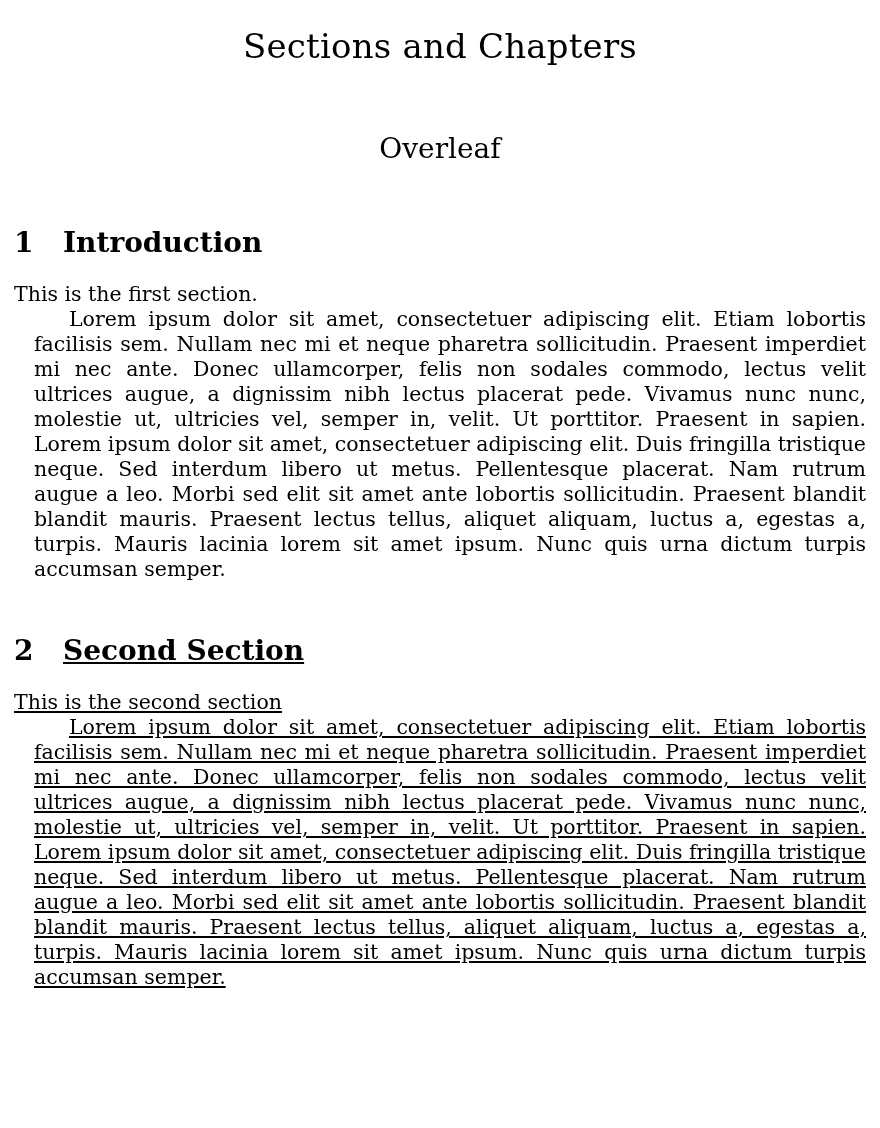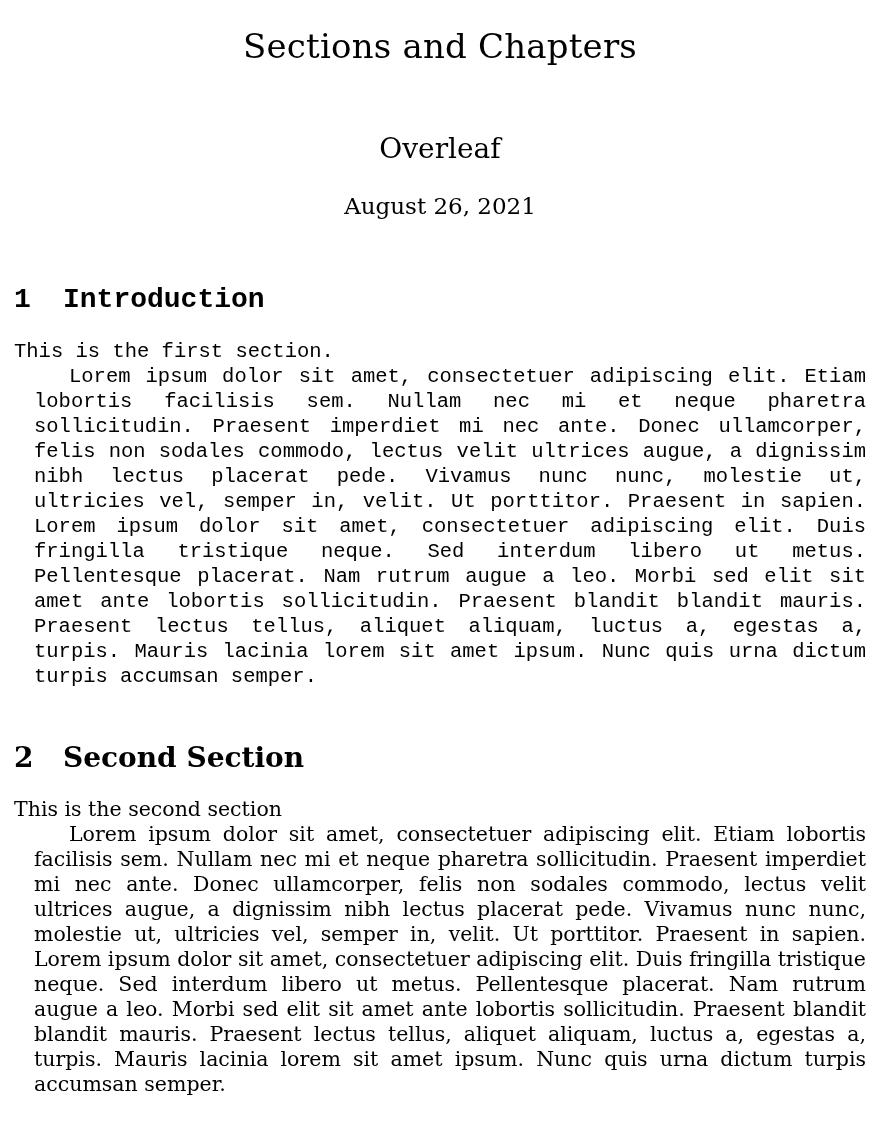--- a/index.html
+++ b/index.html
@@ -55,24 +55,24 @@
     margin: 0;
     padding-top: 27px;
   }
 
   
   .section {
     margin: 0;
   }
   .section-first {
     padding-top: 62px;
-    font-family: Liberation Mono, monospace;
   }
   .section-next {
     padding-top: 52px;
+    text-decoration: underline;
   }
 
   .section-heading {
     font-size: 28px;
     line-height: 34px;
     font-weight: bold;
     margin: 0;
     display: block;
     white-space: nowrap;
   }
@@ -102,21 +102,20 @@
 </style>
 </head>
 <body>
 
 <div class="page">
   <div class="content">
 
     <div class="title-block">
       <h1 class="doc-title">Sections and Chapters</h1>
       <p class="doc-author">Overleaf</p>
-      <p class="doc-date">August 26, 2021</p>
     </div>
 
     <div class="section section-first">
       <h2 class="section-heading">
         <span class="section-number">1</span><span>Introduction</span>
       </h2>
       <p class="body-text para-lead">This is the first section.</p>
       <p class="body-text para-body">Lorem ipsum dolor sit amet, consectetuer adipiscing elit. Etiam lobortis facilisis sem. Nullam nec mi et neque pharetra sollicitudin. Praesent imperdiet mi nec ante. Donec ullamcorper, felis non sodales commodo, lectus velit ultrices augue, a dignissim nibh lectus placerat pede. Vivamus nunc nunc, molestie ut, ultricies vel, semper in, velit. Ut porttitor. Praesent in sapien. Lorem ipsum dolor sit amet, consectetuer adipiscing elit. Duis fringilla tristique neque. Sed interdum libero ut metus. Pellentesque placerat. Nam rutrum augue a leo. Morbi sed elit sit amet ante lobortis sollicitudin. Praesent blandit blandit mauris. Praesent lectus tellus, aliquet aliquam, luctus a, egestas a, turpis. Mauris lacinia lorem sit amet ipsum. Nunc quis urna dictum turpis accumsan semper.</p>
     </div>
 

